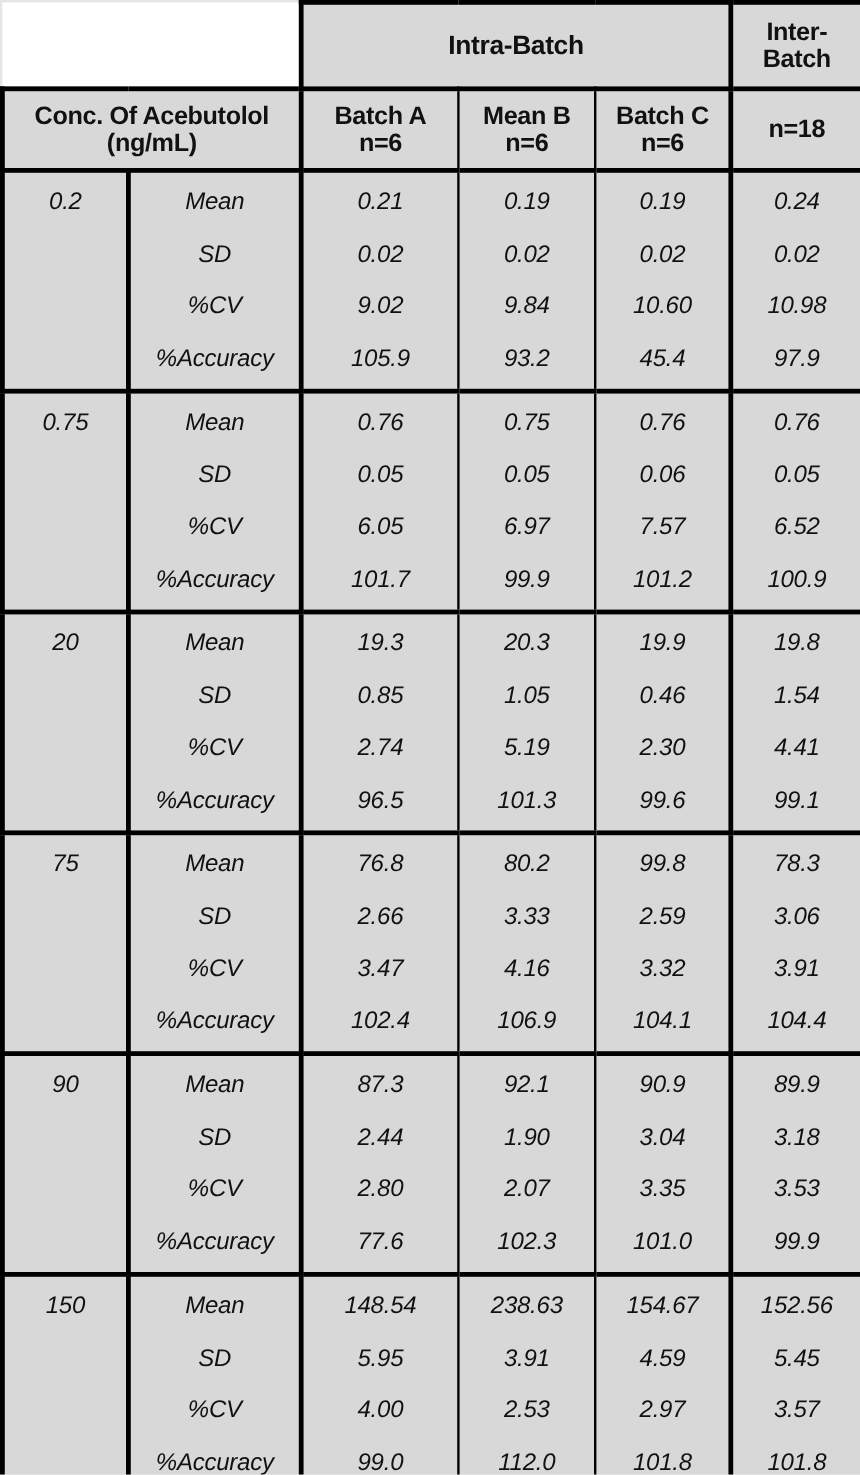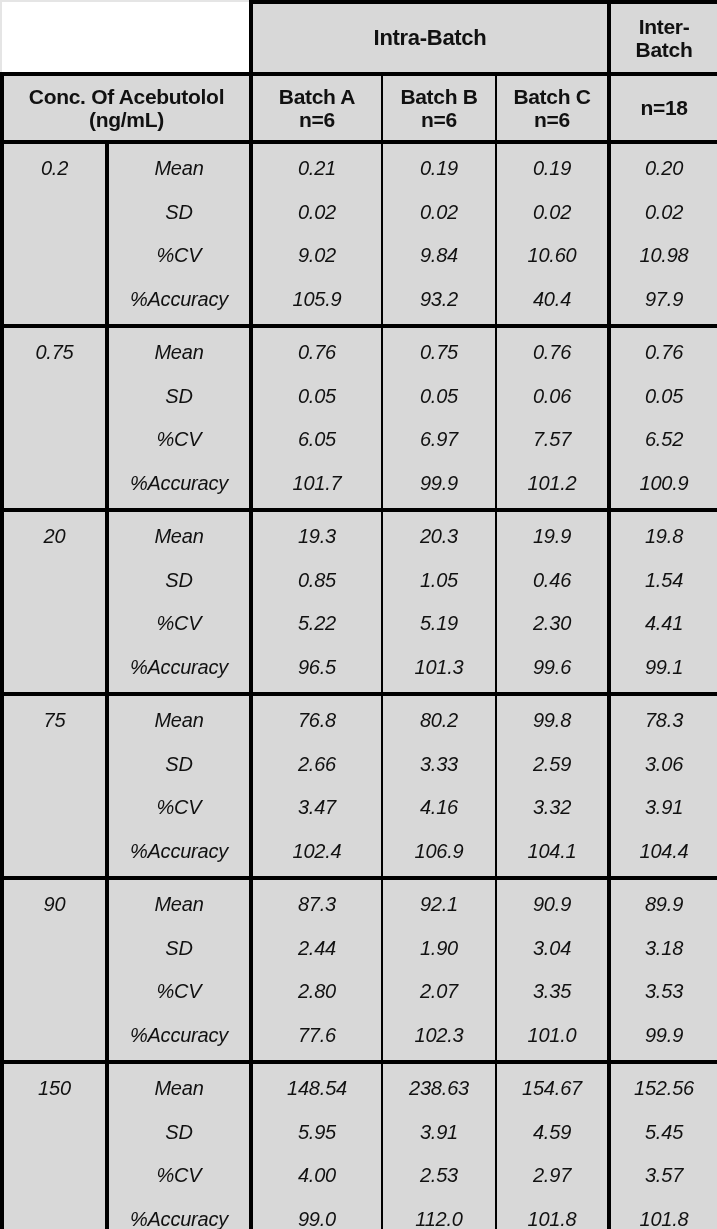--- a/index.html
+++ b/index.html
@@ -54,21 +54,21 @@
       <tr class="hrow2">
         <td class="hd" colspan="2">
           <div>Conc. Of Acebutolol</div>
           <div>(ng/mL)</div>
         </td>
         <td class="hd bA">
           <div>Batch A</div>
           <div>n=6</div>
         </td>
         <td class="hd bB">
-          <div>Batch B</div>
+          <div>Mean B</div>
           <div>n=6</div>
         </td>
         <td class="hd bC">
           <div>Batch C</div>
           <div>n=6</div>
         </td>
         <td class="hd">n=18</td>
       </tr>
     </thead>
     <tbody>
@@ -103,26 +103,26 @@
               <div class="line">0.02</div>
               <div class="line">9.84</div>
               <div class="line">93.2</div>
             </div>
           </td>
           <td class="bC">
             <div class="stack">
               <div class="line">0.19</div>
               <div class="line">0.02</div>
               <div class="line">10.60</div>
-              <div class="line">40.4</div>
-            </div>
-          </td>
-          <td>
-            <div class="stack">
-              <div class="line">0.20</div>
+              <div class="line">45.4</div>
+            </div>
+          </td>
+          <td>
+            <div class="stack">
+              <div class="line">0.24</div>
               <div class="line">0.02</div>
               <div class="line">10.98</div>
               <div class="line">97.9</div>
             </div>
           </td>
         </tr>
         <tr class="block-row">
           <td>
             <div class="stack">
               <div class="line">0.75</div>
@@ -186,21 +186,21 @@
               <div class="line">Mean</div>
               <div class="line">SD</div>
               <div class="line">%CV</div>
               <div class="line">%Accuracy</div>
             </div>
           </td>
           <td class="bA">
             <div class="stack">
               <div class="line">19.3</div>
               <div class="line">0.85</div>
-              <div class="line">5.22</div>
+              <div class="line">2.74</div>
               <div class="line">96.5</div>
             </div>
           </td>
           <td class="bB">
             <div class="stack">
               <div class="line">20.3</div>
               <div class="line">1.05</div>
               <div class="line">5.19</div>
               <div class="line">101.3</div>
             </div>

